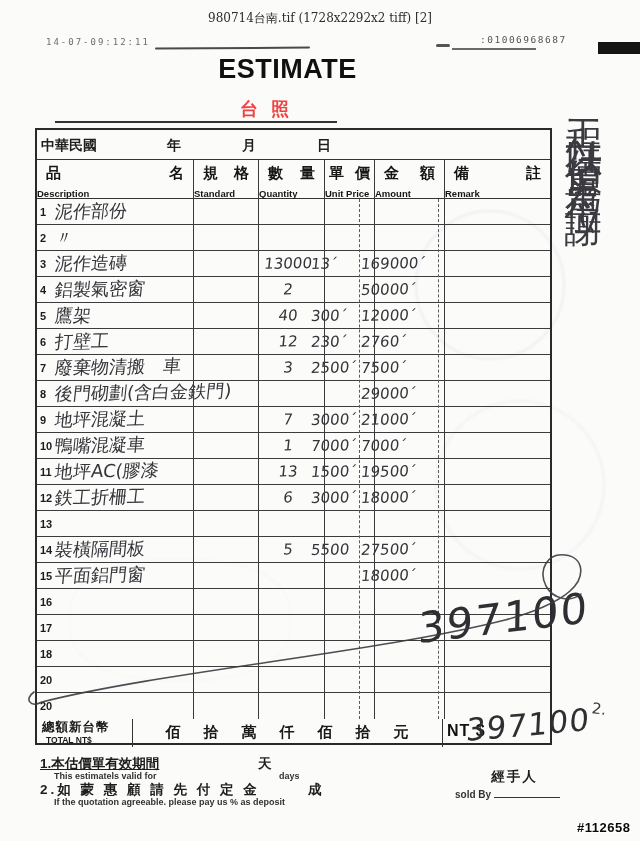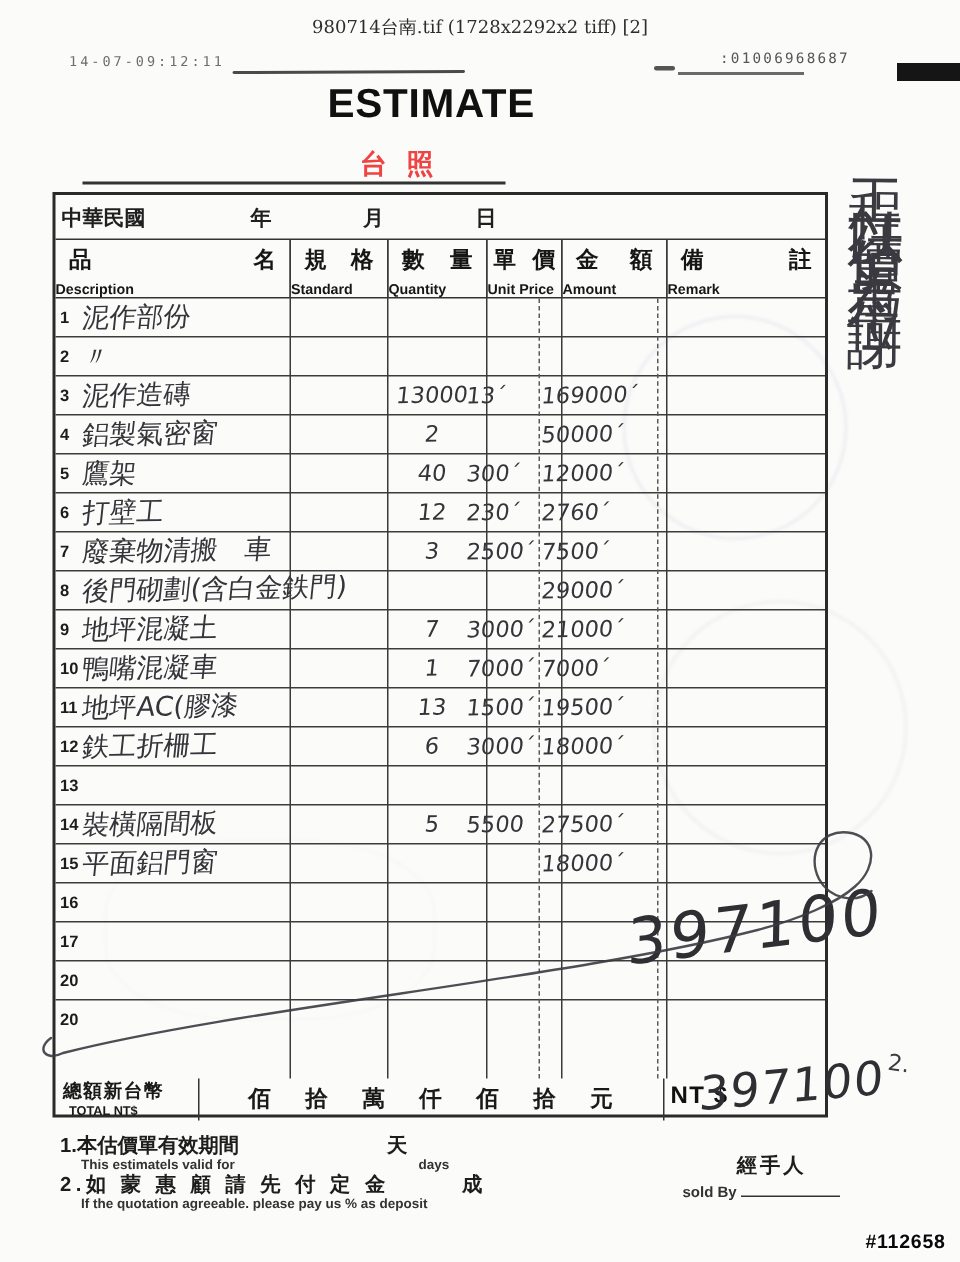--- a/index.html
+++ b/index.html
@@ -63,21 +63,21 @@
   .ntd{position:absolute;left:410px;top:3px;font-size:16px;font-weight:bold;letter-spacing:1px;color:#111;}
 
   .grand-total{position:absolute;top:604px;left:418px;font-size:42px;letter-spacing:2px;
     transform:rotate(-7deg) skewX(-8deg);color:#2e2e33;}
   .total-hw{position:absolute;top:712px;left:466px;font-size:31px;letter-spacing:1px;
     transform:rotate(-5deg) skewX(-8deg);color:#2e2e33;}
 
   .swoosh{position:absolute;top:0;left:0;pointer-events:none;}
 
   .notes{position:absolute;top:753px;left:40px;width:400px;color:#1d1d1d;}
-  .n-zh1{position:absolute;left:0;top:2px;font-size:13.5px;font-weight:bold;}
+  .n-zh1{position:absolute;left:0;top:2px;font-size:13.5px;font-weight:bold;text-decoration:underline;}
   .n-u1{position:absolute;left:218px;top:2px;font-size:13.5px;font-weight:bold;}
   .n-en1{position:absolute;left:14px;top:18px;font-size:9px;font-weight:bold;color:#333;}
   .n-u1e{position:absolute;left:216px;top:18px;font-size:9px;font-weight:bold;color:#333;margin-left:23px;}
   .n-zh2{position:absolute;left:0;top:28px;font-size:13.5px;font-weight:bold;letter-spacing:3px;}
   .n-u2{position:absolute;left:268px;top:28px;font-size:13.5px;font-weight:bold;}
   .n-en2{position:absolute;left:14px;top:44px;font-size:9px;font-weight:bold;color:#333;}
   .handler{position:absolute;top:768px;left:455px;text-align:center;}
   .h-zh{font-size:13.5px;font-weight:bold;letter-spacing:2px;color:#1d1d1d;margin-left:14px;}
   .h-en{font-size:10px;font-weight:bold;color:#333;margin-top:3px;}
   .h-line{display:inline-block;width:66px;border-bottom:1.5px solid #333;height:9px;}
@@ -242,20 +242,23 @@
         <span class="hw d" data-interactable="false">平面鋁門窗</span>
         <span class="hw a" data-interactable="false">18000´</span>
       </div>
       <div class="trow" data-interactable="false">
         <span class="num" data-interactable="false">16</span>
       </div>
       <div class="trow" data-interactable="false">
         <span class="num" data-interactable="false">17</span>
       </div>
       <div class="trow" data-interactable="false">
+        <span class="num" data-interactable="false">18</span>
+      </div>
+      <div class="trow" data-interactable="false">
         <span class="num" data-interactable="false">20</span>
       </div>
       <div class="trow" data-interactable="false">
         <span class="num" data-interactable="false">20</span>
       </div>
     </div>
 
   <div class="vline v1" data-interactable="false"></div>
   <div class="vline v2" data-interactable="false"></div>
   <div class="vline v3" data-interactable="false"></div>

